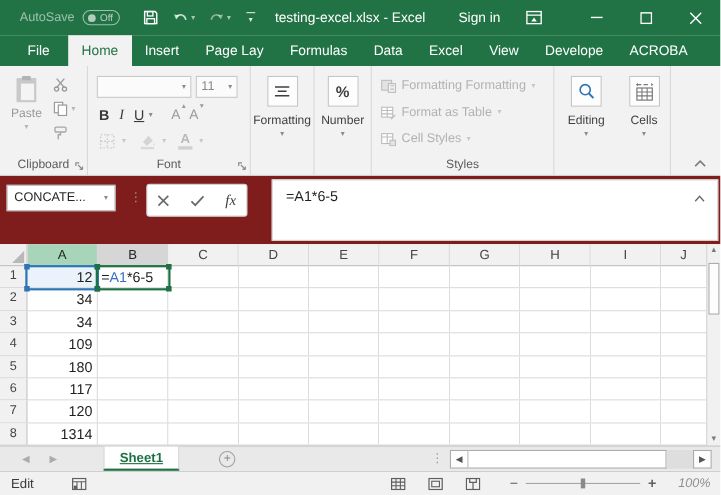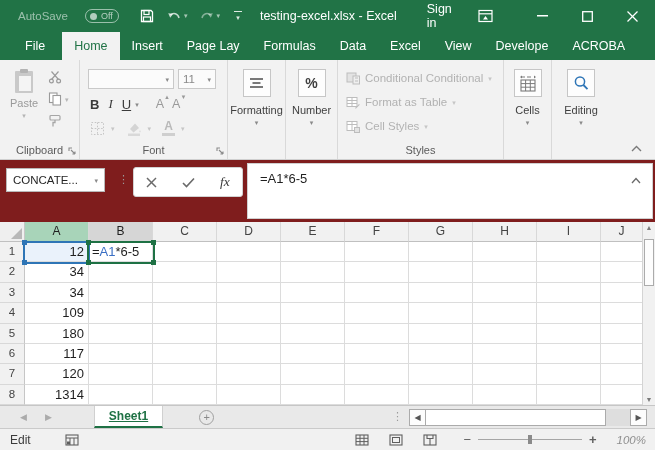--- a/index.html
+++ b/index.html
@@ -5,21 +5,21 @@
   * { box-sizing: border-box; margin: 0; padding: 0; }
   html,body { width:655px; height:450px; }
   body {
     font-family: "Liberation Sans", "DejaVu Sans", sans-serif;
     font-size: 12px; color:#262626; background:#fff; overflow:hidden; position:relative;
   }
   svg { display:block; }
 
   
   .titlebar { height:32px; background:#217346; display:flex; align-items:center; color:#fff; }
-  .autosave { display:flex; align-items:center; gap:17px; margin-left:18px; color:rgba(255,255,255,.55); font-size:11.5px; }
+  .autosave { display:flex; align-items:center; gap:7px; margin-left:18px; color:rgba(255,255,255,.55); font-size:11.5px; }
   .toggle { width:34px; height:14px; border:1px solid rgba(255,255,255,.55); border-radius:8px; display:flex; align-items:center; font-size:9px; color:rgba(255,255,255,.65); }
   .toggle .knob { width:7px; height:7px; border-radius:50%; background:rgba(255,255,255,.65); margin:0 4px 0 4px; }
   .qat { display:flex; align-items:center; margin-left:16px; gap:4px; }
   .qat-btn { display:flex; align-items:center; gap:2px; padding:3px 4px; }
   .mini-drop { font-size:7px; color:rgba(255,255,255,.6); }
   .qat-chevron { display:flex; flex-direction:column; align-items:center; margin-left:6px; }
   .qat-chevron .bar { width:8px; border-top:1.5px solid rgba(255,255,255,.85); margin-bottom:2px; }
   .doc-title { margin-left:18px; font-size:12.5px; white-space:nowrap; }
   .signin { margin-left:30px; font-size:12.5px; }
   .win-right { margin-left:auto; display:flex; align-items:center; }
@@ -71,21 +71,21 @@
   .style-item { display:flex; align-items:center; gap:5px; height:24px; padding-left:8px; color:#B2B2B2; font-size:11.5px; white-space:nowrap; }
   .styles-stack { position:absolute; top:6px; left:0; right:0; }
 
   .ribbon-tail { flex:1; position:relative; }
   .ribbon-collapse { position:absolute; right:13px; bottom:7px; }
 
   
   .formula-row { height:62px; background:#7f1d1d; position:relative; }
   .name-box { position:absolute; left:6px; top:8px; width:99px; height:24px; background:#fff; border:1px solid #B9B9B9; display:flex; align-items:center; justify-content:space-between; padding:0 6px; font-size:11.5px; }
   .fb-handle { position:absolute; left:118px; top:13px; color:#9a9a9a; font-size:11px; letter-spacing:-1px; }
-  .fb-btns { position:absolute; left:133px; top:7px; width:110px; height:30px; background:#fff; border:1px solid #D2D2D2; border-radius:3px; display:flex; align-items:center; justify-content:space-around; }
+  .fb-btns { position:absolute; left:133px; top:7px; width:92px; height:30px; background:#fff; border:1px solid #D2D2D2; border-radius:3px; display:flex; align-items:center; justify-content:space-around; }
   .fx { font-style:italic; font-family:"Liberation Serif", serif; font-size:13.5px; color:#3b3b3b; }
   .formula-input { position:absolute; left:247px; top:3px; right:2px; height:56px; background:#fff; border:1px solid #D0D0D0; }
   .formula-text { position:absolute; left:12px; top:7px; font-size:13px; color:#1f1f1f; }
   .fb-expand { position:absolute; right:11px; top:13px; }
 
   
   .grid { position:relative; height:183px; }
   .hdr-row { display:flex; height:20px; }
   .corner { width:25px; height:20px; background:#EFEFEF; border-right:1px solid #C6C6C6; border-bottom:1px solid #C0C0C0; position:relative; }
   .corner .tri { position:absolute; right:2px; bottom:2px; width:0; height:0; border-left:11px solid transparent; border-bottom:11px solid #B8B8B8; }
@@ -348,21 +348,21 @@
 
   <div class="rgroup g-styles">
     <div class="styles-stack">
       <div class="style-item">
         <svg width="14" height="13" viewBox="0 0 14 13">
           <rect x="1" y="1" width="9" height="9" fill="#E3E3E3" stroke="#BDBDBD"></rect>
           <rect x="7" y="4" width="6.5" height="8" fill="#EFEFEF" stroke="#BDBDBD"></rect>
           <line x1="9" y1="6" x2="12" y2="6" stroke="#BDBDBD"></line>
             <line x1="9" y1="9" x2="12" y2="9" stroke="#BDBDBD"></line>
         </svg>
-        <span>Conditional Conditional</span>
+        <span>Formatting Formatting</span>
         <span class="drop" style="color:#C6C6C6">▾</span>
       </div>
       <div class="style-item">
         <svg width="14" height="13" viewBox="0 0 14 13">
           <rect x="1" y="1.5" width="10" height="9" fill="#fff" stroke="#BDBDBD"></rect>
           <line x1="1" y1="4.5" x2="11" y2="4.5" stroke="#BDBDBD"></line>
             <line x1="1" y1="7.5" x2="11" y2="7.5" stroke="#BDBDBD"></line>
           <line x1="6" y1="1.5" x2="6" y2="10.5" stroke="#BDBDBD"></line>
           <path d="M9 12 L13 8 L13.8 8.8 L9.8 12.8 Z" fill="#BDBDBD"></path>
         </svg>
@@ -374,46 +374,46 @@
           <rect x="1" y="1.5" width="10" height="9" fill="#fff" stroke="#BDBDBD"></rect>
           <line x1="1" y1="4.5" x2="11" y2="4.5" stroke="#BDBDBD"></line>
             <line x1="6" y1="1.5" x2="6" y2="10.5" stroke="#BDBDBD"></line>
           <rect x="8.5" y="7.5" width="5" height="5" fill="#E3E3E3" stroke="#BDBDBD"></rect>
         </svg>
         <span>Cell Styles</span>
         <span class="drop" style="color:#C6C6C6">▾</span>
       </div>
     </div>
     <div class="rg-label">Styles</div>
+  </div>
+
+  <div class="rgroup g-editing collapsed-group" style="border-right:none;">
+    <span class="icon-box">
+      <svg width="17" height="17" viewBox="0 0 17 17">
+        <circle cx="7" cy="6.5" r="4.6" fill="none" stroke="#2E75B6" stroke-width="1.5"></circle>
+        <line x1="10.4" y1="10" x2="14.5" y2="14.2" stroke="#2E75B6" stroke-width="1.8"></line>
+      </svg>
+    </span>
+    <span class="cg-label">Editing</span>
+    <span class="drop cg-drop">▾</span>
   </div>
 
   <div class="rgroup g-cells collapsed-group">
     <span class="icon-box">
       <svg width="18" height="17" viewBox="0 0 18 17">
         <path d="M2 2 h4 m2 0 h4" stroke="#7a7a7a" stroke-width="1.1"></path>
         <path d="M1 2 l2 -1.5 v3 z M17 2 l-2 -1.5 v3 z" fill="#7a7a7a"></path>
         <rect x="2" y="5" width="14" height="11" fill="#fff" stroke="#7a7a7a" stroke-width="1.1"></rect>
         <line x1="2" y1="8.6" x2="16" y2="8.6" stroke="#7a7a7a"></line>
           <line x1="2" y1="12.2" x2="16" y2="12.2" stroke="#7a7a7a"></line>
         <line x1="6.6" y1="5" x2="6.6" y2="16" stroke="#7a7a7a"></line>
           <line x1="11.3" y1="5" x2="11.3" y2="16" stroke="#7a7a7a"></line>
       </svg>
     </span>
     <span class="cg-label">Cells</span>
-    <span class="drop cg-drop">▾</span>
-  </div>
-
-  <div class="rgroup g-editing collapsed-group" style="border-right:none;">
-    <span class="icon-box">
-      <svg width="17" height="17" viewBox="0 0 17 17">
-        <circle cx="7" cy="6.5" r="4.6" fill="none" stroke="#2E75B6" stroke-width="1.5"></circle>
-        <line x1="10.4" y1="10" x2="14.5" y2="14.2" stroke="#2E75B6" stroke-width="1.8"></line>
-      </svg>
-    </span>
-    <span class="cg-label">Editing</span>
     <span class="drop cg-drop">▾</span>
   </div>
 
   <div class="ribbon-tail">
     <span class="ribbon-collapse">
       <svg width="11" height="7" viewBox="0 0 11 7">
         <polyline points="1,6 5.5,1.5 10,6" fill="none" stroke="#7a7a7a" stroke-width="1.4"></polyline>
       </svg>
     </span>
   </div>

